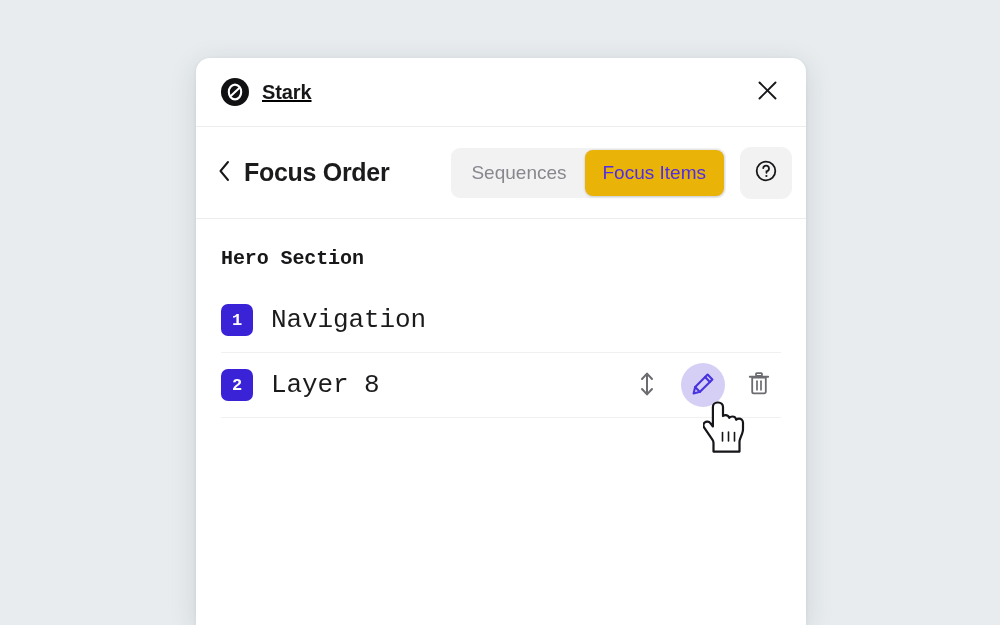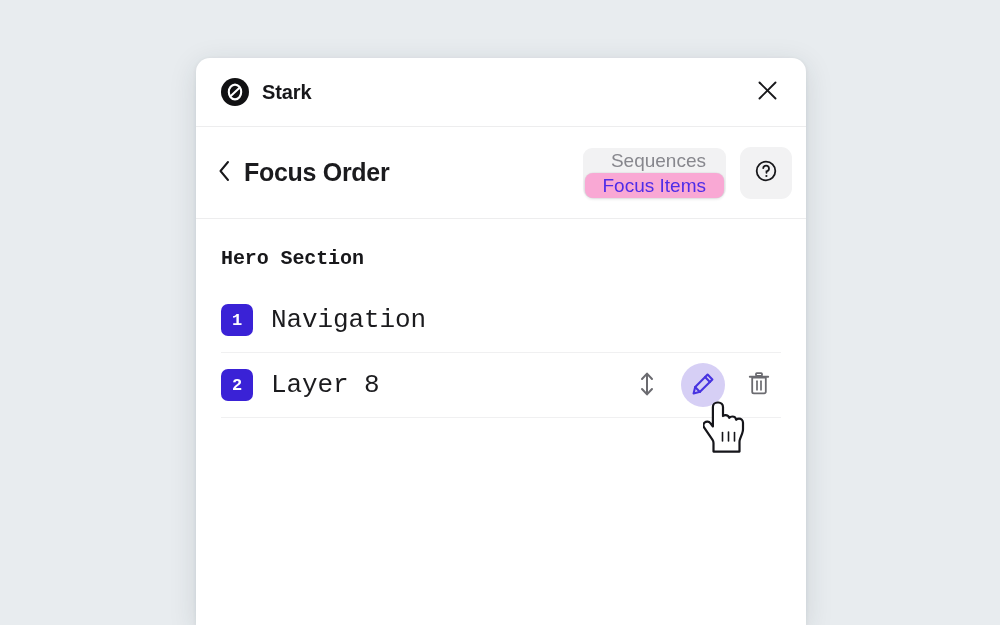--- a/index.html
+++ b/index.html
@@ -29,20 +29,21 @@
   }
 
   
   .titlebar {
     height: 69px;
     box-sizing: border-box;
     border-bottom: 1px solid #ededee;
     display: flex;
     align-items: center;
     padding: 0 24px 0 25px;
+    text-decoration: underline;
   }
   .brand {
     display: flex;
     align-items: center;
     gap: 13px;
   }
   .logo-mark {
     width: 28px;
     height: 28px;
     display: block;
@@ -101,44 +102,43 @@
     align-items: center;
     gap: 14px;
   }
 
   
   .segmented {
     background: #f2f2f3;
     border-radius: 9px;
     height: 50px;
     display: flex;
-    align-items: flex-end;
+    align-items: center;
     padding: 0 2px;
     box-sizing: border-box;
     position: relative;
-    flex-direction: column;
   }
   .seg {
     font-size: 19px;
     line-height: 1;
     padding: 0 18px;
     height: 46px;
     display: flex;
     align-items: center;
     justify-content: center;
     border-radius: 8px;
     cursor: pointer;
     white-space: nowrap;
     border: none;
     background: transparent;
     font-family: inherit;
   }
   .seg.inactive { color: #87878d; }
   .seg.active {
-    background: #f9a8d4;
+    background: #eab308;
     color: #4f2ce8;
     box-shadow: 0 1px 3px rgba(20, 20, 30, 0.14), 0 0 0 0.5px rgba(20,20,30,0.05);
     position: relative;
     z-index: 2;
   }
 
   .help-btn {
     width: 52px;
     height: 52px;
     border-radius: 11px;

